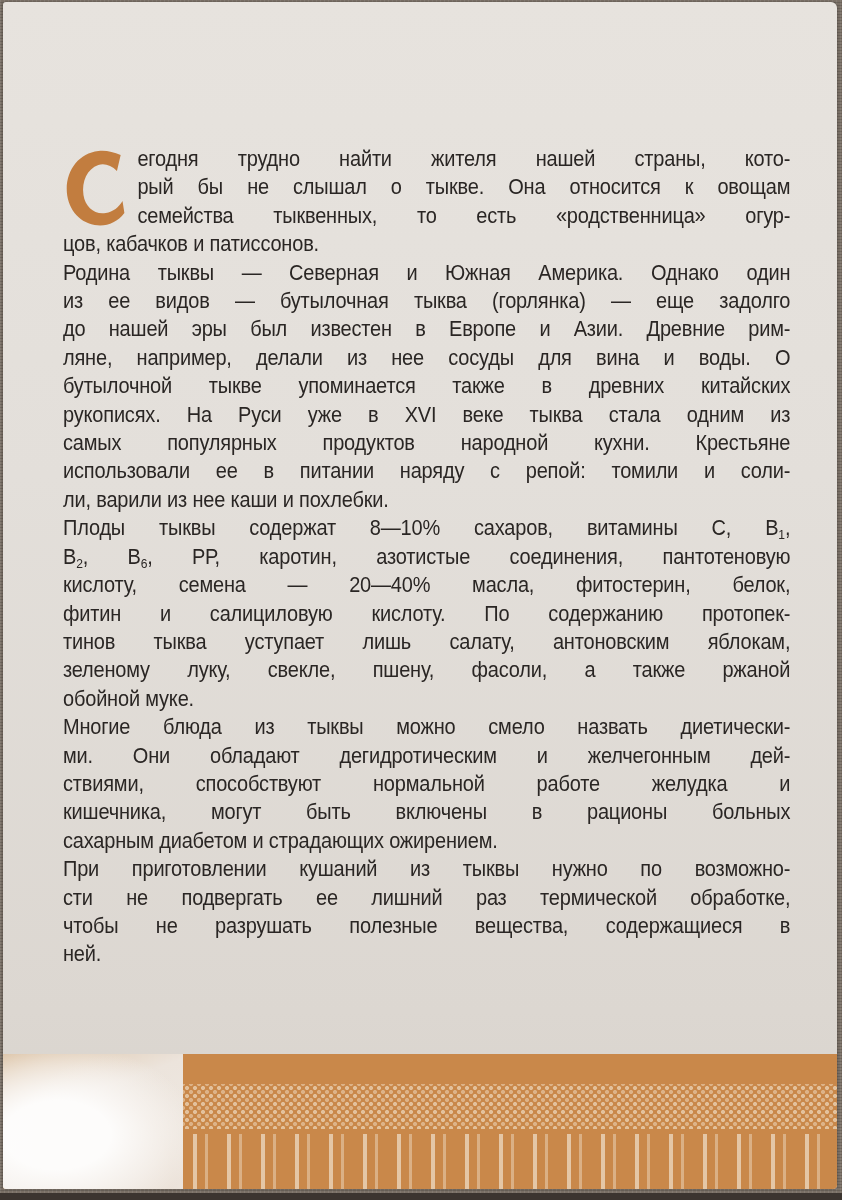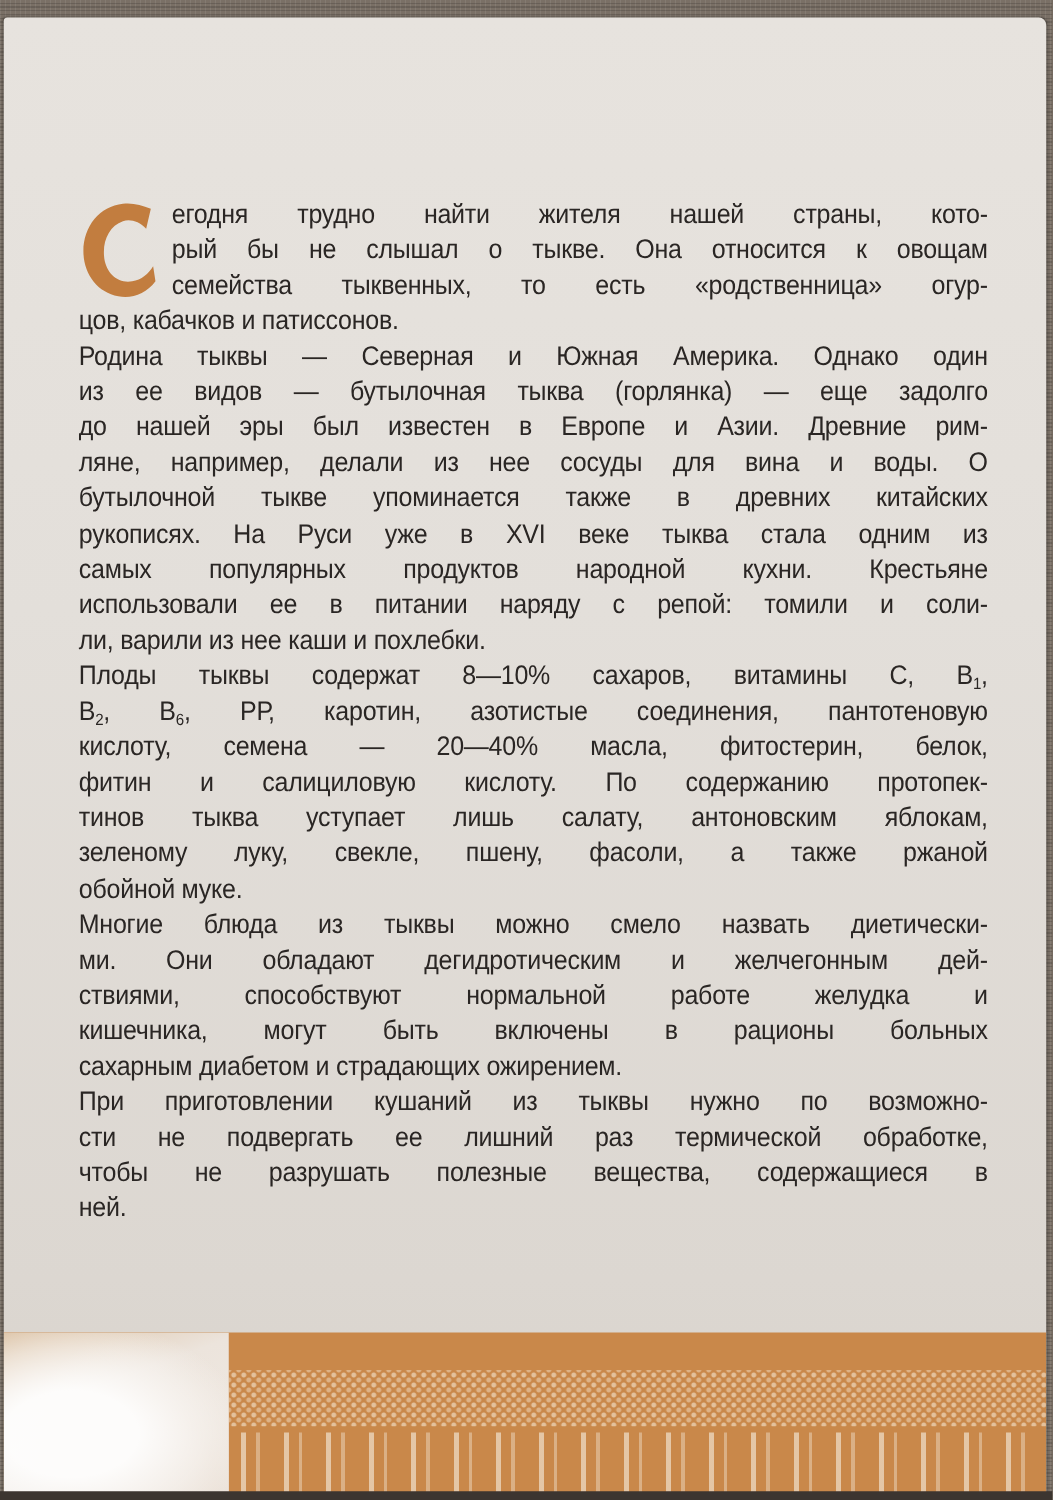--- a/index.html
+++ b/index.html
@@ -18,21 +18,21 @@
       position: absolute;
       inset: 0;
       background:
         repeating-linear-gradient(0deg, rgba(0,0,0,0.15) 0 1px, transparent 1px 3px),
         repeating-linear-gradient(90deg, rgba(255,255,255,0.08) 0 1px, transparent 1px 4px),
         #7a7066;
     }
     .page {
       position: absolute;
       left: 3px;
-      top: 14px;
+      top: 2px;
       width: 834px;
       height: 1187px;
       background: linear-gradient(180deg, #e7e3de 0%, #e3dfda 40%, #dcd7d1 85%, #d8d3cc 100%);
       border-radius: 3px 6px 4px 3px;
       box-shadow: 0 0 2px rgba(0,0,0,0.4);
       overflow: hidden;
     }
     .text-block {
       position: absolute;
       left: 60px;

